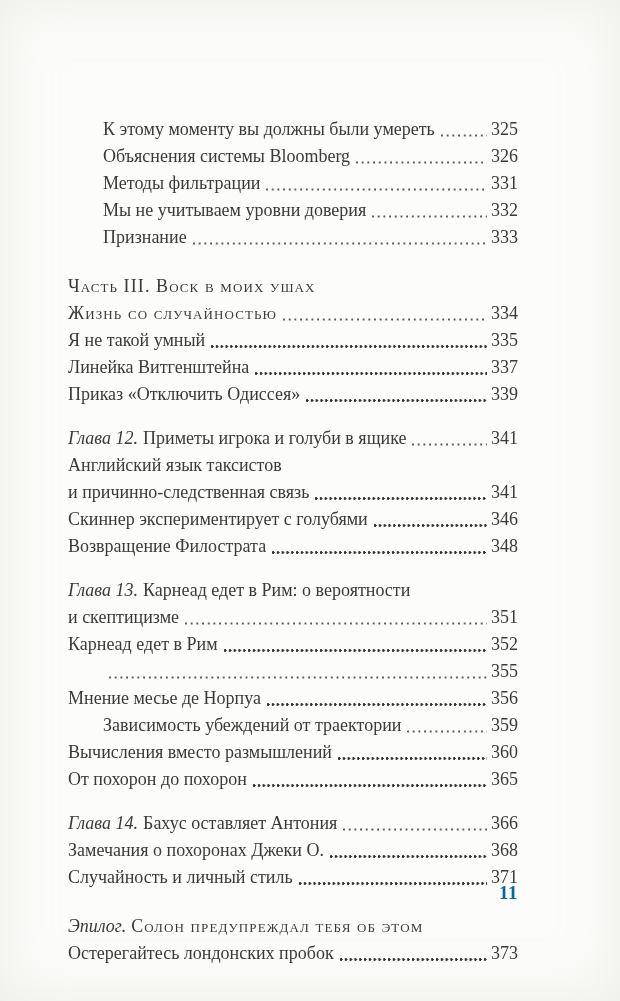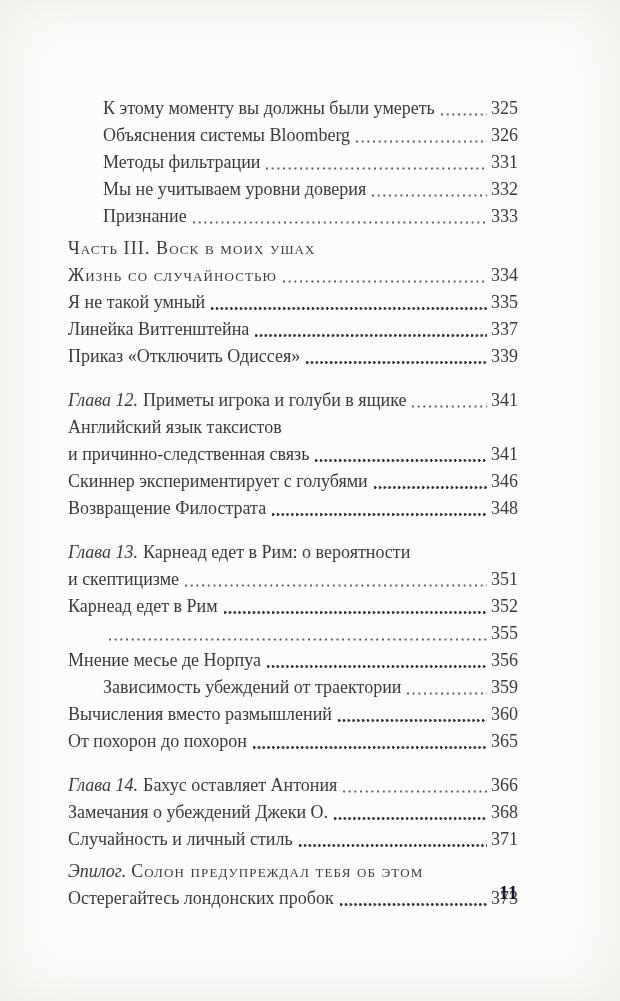--- a/index.html
+++ b/index.html
@@ -16,27 +16,27 @@
     position: relative;
     width: 620px;
     height: 1001px;
     background: #fcfcfa;
     box-shadow: inset 0 0 60px rgba(190,190,185,0.25);
     font-family: "Liberation Serif", "DejaVu Serif", serif;
     color: #3a3a3a;
   }
   .toc {
     position: absolute;
-    top: 95px;
+    top: 116px;
     left: 68px;
     width: 450px;
   }
   .toc-section { margin: 0; }
   .toc-section.gap-small { margin-top: 17px; }
-  .toc-section.gap-large { margin-top: 5px; }
+  .toc-section.gap-large { margin-top: 22px; }
   .row {
     display: flex;
     align-items: baseline;
     height: 27px;
     line-height: 27px;
     font-size: 18px;
     white-space: nowrap;
   }
   .row.indent { padding-left: 35px; }
   .prefix {
@@ -69,21 +69,21 @@
     text-align: left;
   }
   .footer-folio {
     position: absolute;
     top: 882px;
     left: 68px;
     width: 450px;
     text-align: right;
     font-size: 19px;
     font-weight: bold;
-    color: #0f172a;
+    color: #0369a1;
     letter-spacing: 0.5px;
   }
 </style>
 </head>
 <body>
 
 <div class="book-page">
   <div class="toc">
       <div class="toc-section">
         <div class="row indent">
@@ -204,21 +204,21 @@
         </div>
       </div>
       <div class="toc-section gap-small">
         <div class="row">
           <span class="prefix">Глава 14.</span>
           <span class="label">Бахус оставляет Антония</span>
           <span class="dots light-dots"></span>
           <span class="pageno">366</span>
         </div>
         <div class="row">
-          <span class="label">Замечания о убеждений Джеки О.</span>
+          <span class="label">Замечания о похоронах Джеки О.</span>
           <span class="dots bold-dots"></span>
           <span class="pageno">368</span>
         </div>
         <div class="row">
           <span class="label">Случайность и личный стиль</span>
           <span class="dots bold-dots"></span>
           <span class="pageno">371</span>
         </div>
       </div>
       <div class="toc-section gap-large">

